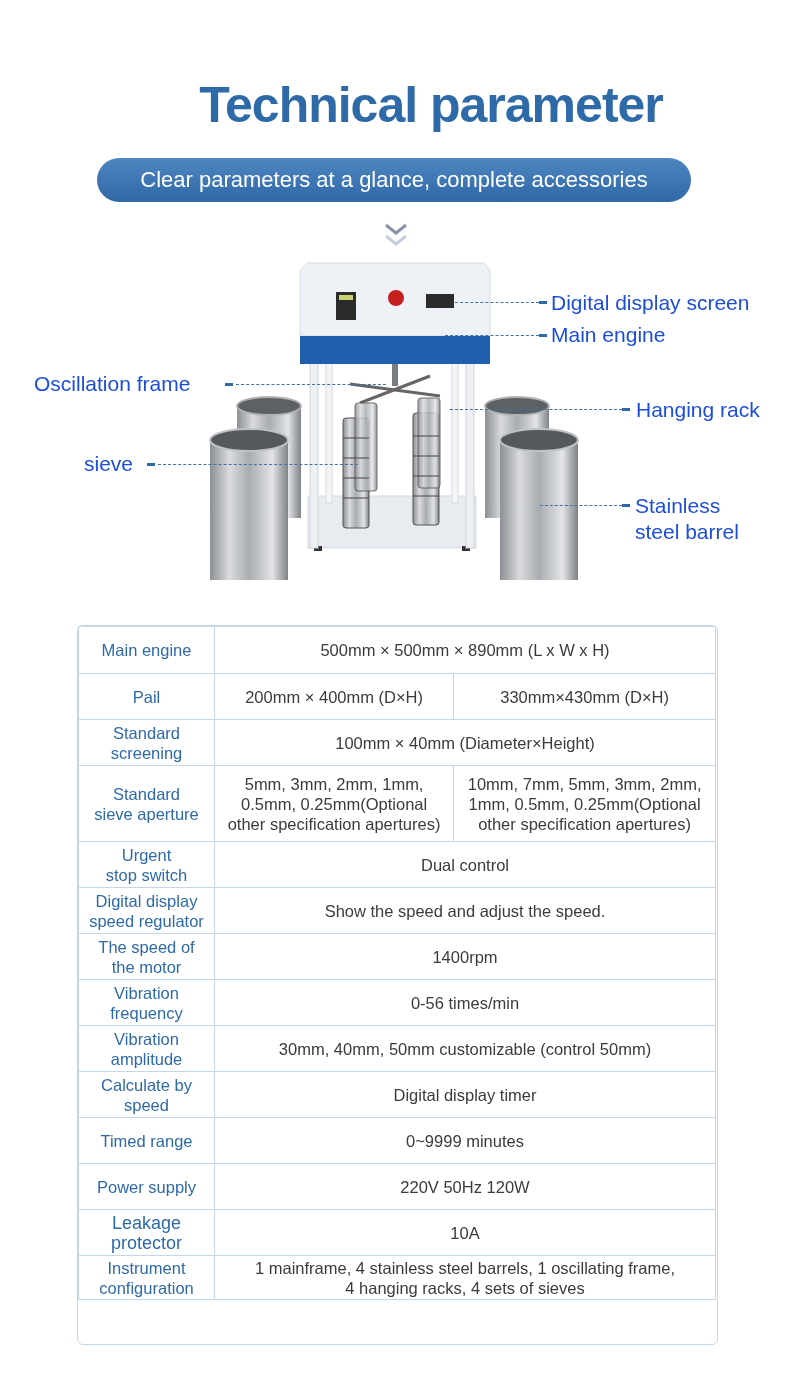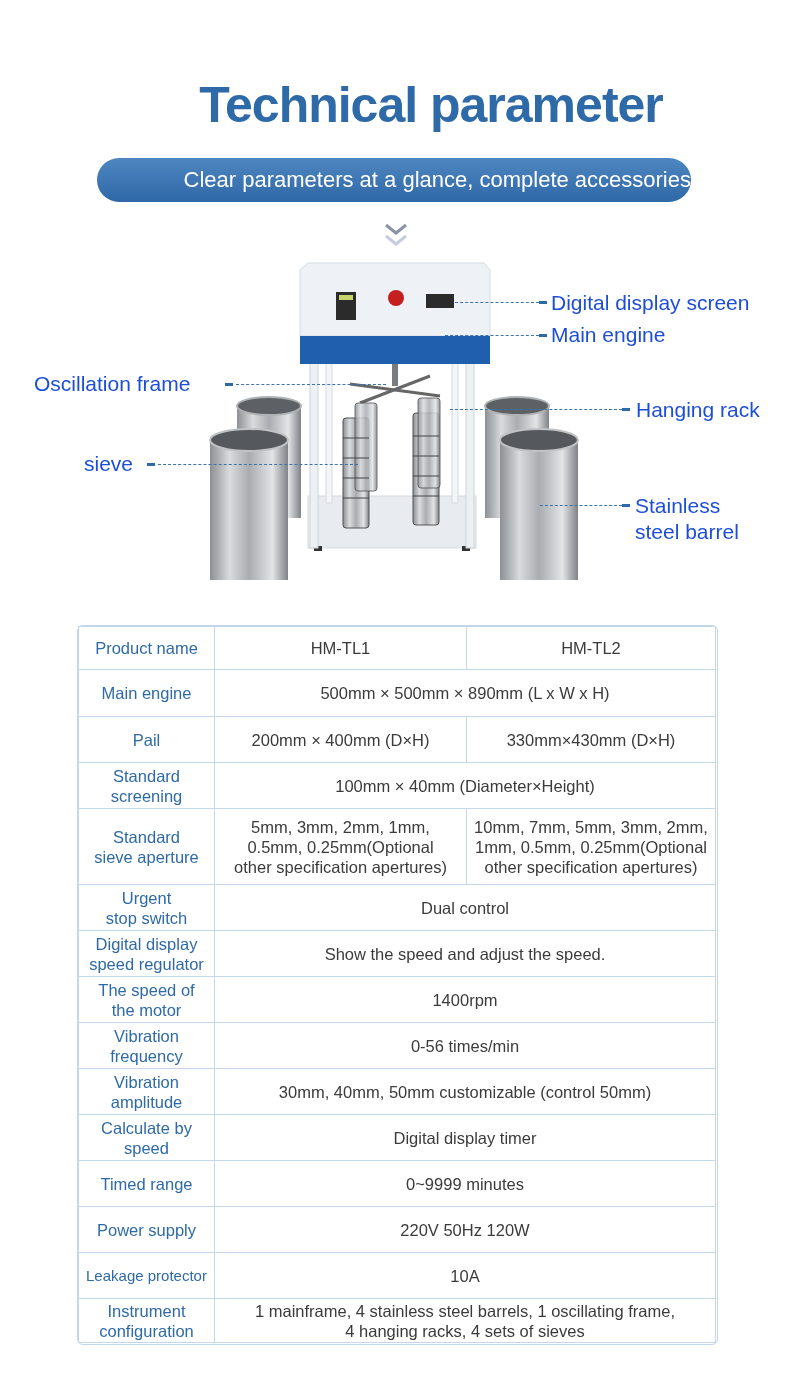--- a/index.html
+++ b/index.html
@@ -1,18 +1,18 @@
 <!DOCTYPE html>
 <html><head>
 <meta charset="utf-8">
 <style>
   html, body { margin: 0; padding: 0; background: #ffffff; }
   body { width: 790px; height: 1378px; position: relative; overflow: hidden; font-family: "Liberation Sans", "DejaVu Sans", sans-serif; }
   .title { position: absolute; left: 0; top: 76px; width: 790px; text-align: center; font-size: 50px; font-weight: bold; color: #2e6aa8; letter-spacing: -1px; margin-left: 36px; }
-  .pill { position: absolute; left: 97px; top: 158px; width: 594px; height: 44px; border-radius: 22px; background: linear-gradient(#4d86c0, #2f68a6); color: #fff; font-size: 22px; line-height: 44px; text-align: right; }
+  .pill { position: absolute; left: 97px; top: 158px; width: 594px; height: 44px; border-radius: 22px; background: linear-gradient(#4d86c0, #2f68a6); color: #fff; font-size: 22px; line-height: 44px; text-align: center; }
   .chev { position: absolute; left: 383px; top: 222px; width: 26px; height: 28px; }
   .callout { position: absolute; color: #1d4ed8; font-size: 21px; white-space: nowrap; }
   .leader { position: absolute; border-top: 1.5px dashed #3d72ad; height: 0; }
   .leader-dash { position: absolute; width: 8px; height: 3px; background: #2e6aa8; }
   .machine { position: absolute; left: 200px; top: 258px; width: 400px; height: 330px; }
   table.spec { position: absolute; left: 78px; top: 626px; width: 638px; border-collapse: collapse; font-size: 16.5px; }
   table.spec td { border: 1px solid #c4d7ea; text-align: center; vertical-align: middle; color: #3b3b3b; padding: 0 4px; line-height: 20px; }
   table.spec td.lbl { color: #2e6aa8; width: 127px; }
   .wrap { position: absolute; left: 77px; top: 625px; width: 639px; height: 718px; border: 1px solid #c4d7ea; border-radius: 6px; pointer-events: none; }
 </style>
@@ -105,25 +105,20 @@
 
 <div class="leader" style="left:540px;top:505px;width:82px;"></div>
 <div class="leader-dash" style="left:622px;top:504px;"></div>
 <div class="callout" style="left:635px;top:493px;line-height:26px;">
   <div>Stainless</div>
   <div>steel barrel</div>
 </div>
 
 <table class="spec">
   <tbody>
-      <tr style="height:43px;">
-    <td class="lbl">Product name</td>
-    <td style="width:243px;">HM-TL1</td>
-    <td>HM-TL2</td>
-  </tr>
   <tr style="height:47px;">
     <td class="lbl">Main engine</td>
     <td colspan="2">500mm × 500mm × 890mm (L x W x H)</td>
   </tr>
   <tr style="height:46px;">
     <td class="lbl">Pail</td>
     <td>200mm × 400mm (D×H)</td>
     <td>330mm×430mm (D×H)</td>
   </tr>
   <tr style="height:46px;">
@@ -190,21 +185,21 @@
   </tr>
   <tr style="height:46px;">
     <td class="lbl">Timed range</td>
     <td colspan="2">0~9999 minutes</td>
   </tr>
   <tr style="height:46px;">
     <td class="lbl">Power supply</td>
     <td colspan="2">220V 50Hz 120W</td>
   </tr>
   <tr style="height:46px;">
-    <td class="lbl" style="font-size:15px;">Leakage protector</td>
+    <td class="lbl" style="font-size:18px;">Leakage protector</td>
     <td colspan="2">10A</td>
   </tr>
   <tr style="height:44px;">
     <td class="lbl">
           <div>Instrument</div>
           <div>configuration</div>
         </td>
     <td colspan="2">
           <div>1 mainframe, 4 stainless steel barrels, 1 oscillating frame,</div>
           <div>4 hanging racks, 4 sets of sieves</div>

